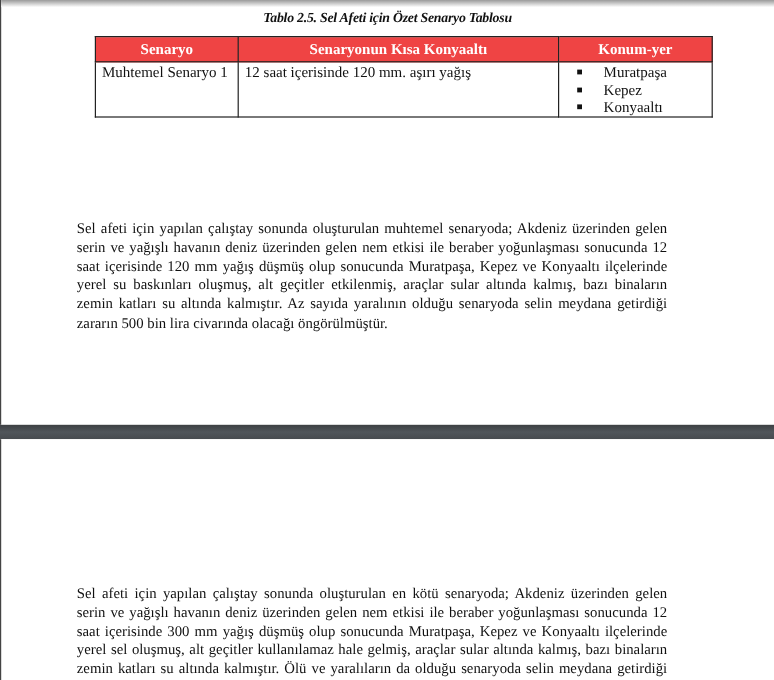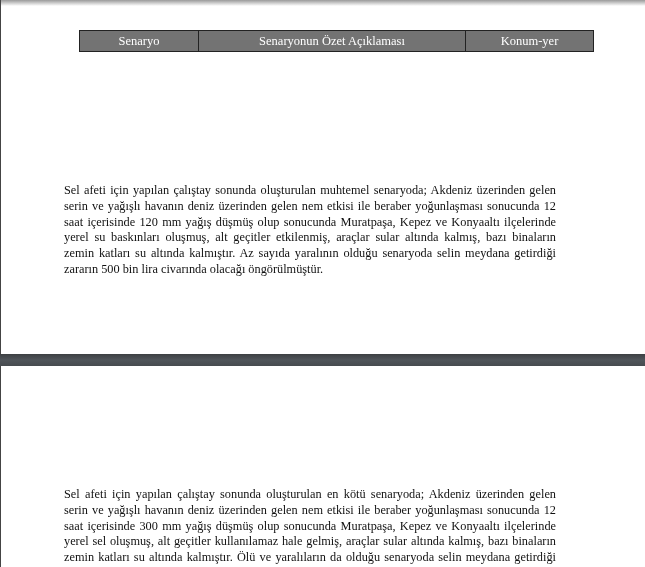--- a/index.html
+++ b/index.html
@@ -30,21 +30,21 @@
     letter-spacing: -0.2px;
   }
   table.scen {
     position: absolute; left: 78px; top: 30px; width: 515px;
     border-collapse: collapse; font-size: 12.5px;
   }
   table.scen th, table.scen td {
     border: 1px solid #222; padding: 0 5px; vertical-align: top;
   }
   table.scen th {
-    background: #737373; color: #fff; font-weight: normal; height: 20px;
+    background: #ef4444; color: #fff; font-weight: bold; height: 20px;
     text-align: center; vertical-align: middle; font-size: 12.5px;
   }
   table.scen td { height: 44px; line-height: 14px; padding-top: 1px; }
   .c1 { width: 108px; }
   .c2 { width: 256px; }
   ul.loc { list-style: none; margin: 0; padding: 0 0 0 10px; }
   ul.loc li { position: relative; padding-left: 22px; line-height: 14.5px; }
   ul.loc li::before {
     content: ""; position: absolute; left: 0; top: 5px; width: 4px; height: 4px; background: #111;
   }
@@ -52,30 +52,42 @@
     position: absolute; left: 63px; width: 492px; font-size: 12.3px; line-height: 15.7px;
     text-align: justify;
   }
   .p1 { top: 171px; }
   .p2 { top: 109px; }
 </style>
 </head>
 <body>
 
 <div class="page page1">
+  <div class="caption">Tablo 2.5. Sel Afeti için Özet Senaryo Tablosu</div>
 
   <table class="scen">
     <thead>
       <tr>
         <th class="c1">Senaryo</th>
-        <th class="c2">Senaryonun Özet Açıklaması</th>
+        <th class="c2">Senaryonun Kısa Konyaaltı</th>
         <th>Konum-yer</th>
       </tr>
     </thead>
     <tbody>
+      <tr>
+        <td>Muhtemel Senaryo 1</td>
+        <td>12 saat içerisinde 120 mm. aşırı yağış</td>
+        <td>
+          <ul class="loc">
+            <li>Muratpaşa</li>
+            <li>Kepez</li>
+            <li>Konyaaltı</li>
+          </ul>
+        </td>
+      </tr>
     </tbody>
   </table>
 
   <p class="para p1">Sel afeti için yapılan çalıştay sonunda oluşturulan muhtemel senaryoda; Akdeniz üzerinden gelen serin ve yağışlı havanın deniz üzerinden gelen nem etkisi ile beraber yoğunlaşması sonucunda 12 saat içerisinde 120 mm yağış düşmüş olup sonucunda Muratpaşa, Kepez ve Konyaaltı ilçelerinde yerel su baskınları oluşmuş, alt geçitler etkilenmiş, araçlar sular altında kalmış, bazı binaların zemin katları su altında kalmıştır. Az sayıda yaralının olduğu senaryoda selin meydana getirdiği zararın 500 bin lira civarında olacağı öngörülmüştür.</p>
 </div>
 
 <div class="gap"></div>
 
 <div class="page page2">
   <p class="para p2">Sel afeti için yapılan çalıştay sonunda oluşturulan en kötü senaryoda; Akdeniz üzerinden gelen serin ve yağışlı havanın deniz üzerinden gelen nem etkisi ile beraber yoğunlaşması sonucunda 12 saat içerisinde 300 mm yağış düşmüş olup sonucunda Muratpaşa, Kepez ve Konyaaltı ilçelerinde yerel sel oluşmuş, alt geçitler kullanılamaz hale gelmiş, araçlar sular altında kalmış, bazı binaların zemin katları su altında kalmıştır. Ölü ve yaralıların da olduğu senaryoda selin meydana getirdiği zararın 2,5 milyon lira civarında olacağı öngörülmüştür.</p>

